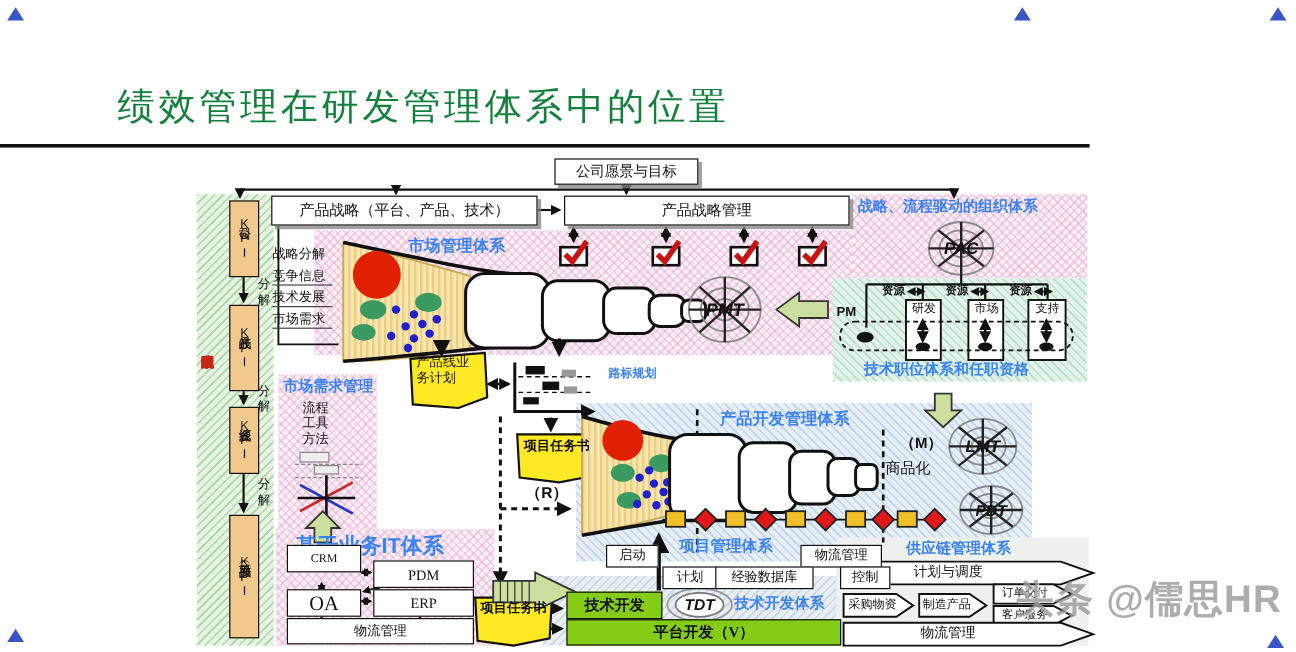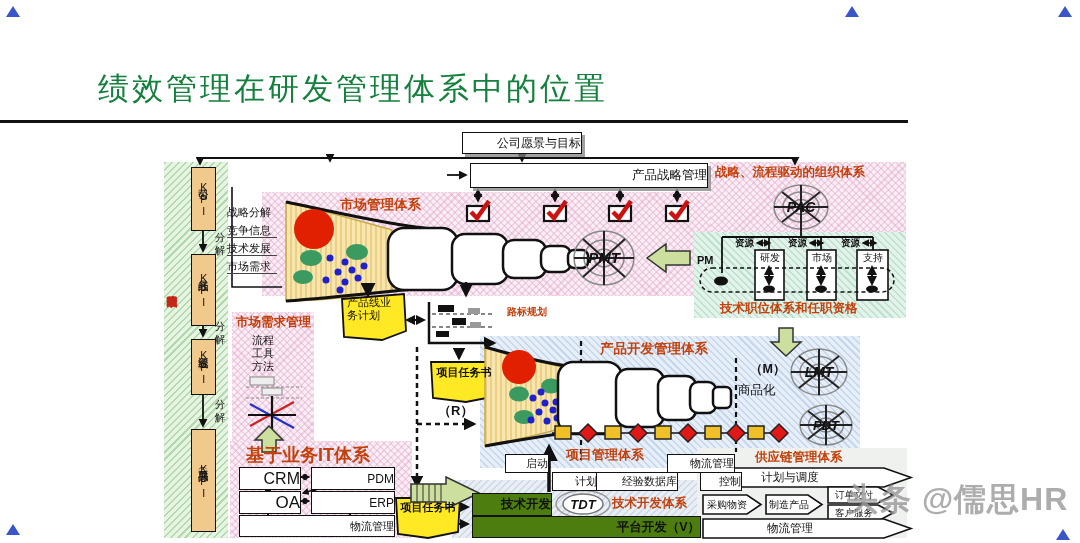--- a/index.html
+++ b/index.html
@@ -9,24 +9,24 @@
   .hatch-green{background:repeating-linear-gradient(135deg, rgba(110,185,110,.45) 0 1.5px, transparent 1.5px 5px),#e7f4e2;}
   .hatch-pink{background:repeating-linear-gradient(45deg, rgba(225,150,195,.35) 0 1.5px, transparent 1.5px 5px),
               repeating-linear-gradient(135deg, rgba(225,150,195,.35) 0 1.5px, transparent 1.5px 5px),#faeef5;}
   .hatch-mint{background:repeating-linear-gradient(45deg, rgba(130,200,170,.4) 0 1.5px, transparent 1.5px 5px),#e3f3ea;}
   .hatch-blue{background:repeating-linear-gradient(45deg, rgba(140,170,215,.35) 0 1.5px, transparent 1.5px 5px),#e6eef8;}
   .hatch-bluegray{background:repeating-linear-gradient(135deg, rgba(150,170,200,.3) 0 1.5px, transparent 1.5px 5px),#e9eef4;}
   .hatch-gray{background:#eef1ee;}
   #art{position:absolute;left:0;top:0;z-index:2;pointer-events:none;}
   .txt{position:absolute;z-index:3;line-height:1.15;}
   .wbox{position:absolute;z-index:3;background:#fff;border:1.6px solid #111;display:flex;
-        align-items:center;justify-content:flex-end;text-align:center;line-height:1;}
+        align-items:center;justify-content:center;text-align:center;line-height:1;font-family:Liberation Serif, serif;}
   .shadowed{box-shadow:3px 3px 0 rgba(130,130,130,.75);}
-  .greenbox{background:#4d7c0f;font-weight:bold;}
-  .red{color:#c2410c;font-weight:bold;}
+  .greenbox{background:#84cc16;font-weight:bold;}
+  .red{color:#3b82f6;font-weight:bold;}
   .kpibox{position:absolute;z-index:3;background:#f2c98c;border:1.6px solid #111;
           writing-mode:vertical-rl;text-orientation:upright;display:flex;align-items:center;
           justify-content:center;font-size:10.5px;line-height:1;letter-spacing:0;}
   .striptitle{writing-mode:vertical-rl;text-orientation:upright;color:#c52818;font-weight:bold;
           font-size:10.5px;line-height:1;}
   .fenjie{font-size:10.5px;width:12px;text-align:center;line-height:1.2;}
   .uline{border-bottom:1px solid #444;padding-bottom:0px;}
   .ptxt{text-align:center;}
   h1#title{position:absolute;left:82px;top:52px;margin:16px;font-family:"Liberation Serif","DejaVu Serif",serif;
           font-weight:500;font-size:31px;letter-spacing:3px;color:#15803d;z-index:3;}
@@ -358,20 +358,23 @@
       <polygon points="766,495 808,495 822,504.5 808,514 766,514"></polygon>
       <polygon points="828,487 878,487 893,495 878,503 828,503"></polygon>
       <polygon points="828,505 878,505 893,513 878,521 828,521"></polygon>
       <polygon points="703,519 884,519 911,528.5 884,538 703,538"></polygon>
     </g>
   </svg>
 
   <div class="wbox shadowed" style="left:462px;top:132px;width:118px;height:20px;font-size:12px">
       <span>公司愿景与目标</span>
     </div>
+  <div class="wbox shadowed" style="left:226px;top:163px;width:220px;height:23px;font-size:12.5px">
+      <span>产品战略（平台、产品、技术）</span>
+    </div>
   <div class="wbox shadowed" style="left:470px;top:163px;width:236px;height:23px;font-size:12.5px">
       <span>产品战略管理</span>
     </div>
 
   <div class="txt striptitle" style="left:167px;top:288px;height:104px">公司战略绩效管理体系</div>
   <div class="kpibox" style="left:191px;top:167px;width:23px;height:62px">公司KPI</div>
   <div class="kpibox" style="left:191px;top:254px;width:23px;height:70px">产品线KPI</div>
   <div class="kpibox" style="left:191px;top:339px;width:23px;height:54px">资源线KPI</div>
   <div class="kpibox" style="left:191px;top:429px;width:23px;height:101px">产品（项目）KPI</div>
   <div class="txt fenjie" style="left:214px;top:231px">分解</div>
@@ -426,21 +429,21 @@
   <div class="txt" style="left:400px;top:501px;width:56px;font-size:11px;font-weight:bold;text-align:center;z-index:4">项目任务书</div>
   <div class="wbox greenbox" style="left:472px;top:493px;width:78px;height:21px;font-size:12.5px">
       <span>技术开发</span>
     </div>
   <div class="txt red" style="left:612px;top:496px;font-size:12.5px">技术开发体系</div>
   <div class="wbox greenbox" style="left:472px;top:516px;width:227px;height:20px;font-size:12.5px">
       <span>平台开发（V）</span>
     </div>
 
   <div class="txt red" style="left:246px;top:445px;font-size:18px">基于业务IT体系</div>
-  <div class="wbox" style="left:239px;top:467px;width:60px;height:21px;font-size:16px">
+  <div class="wbox" style="left:239px;top:454px;width:60px;height:21px;font-size:10px">
       <span>CRM</span>
     </div>
   <div class="wbox" style="left:311px;top:467px;width:82px;height:21px;font-size:12px">
       <span>PDM</span>
     </div>
   <div class="wbox" style="left:239px;top:491px;width:60px;height:21px;font-size:17px">
       <span>OA</span>
     </div>
   <div class="wbox" style="left:311px;top:491px;width:82px;height:21px;font-size:12px">
       <span>ERP</span>

